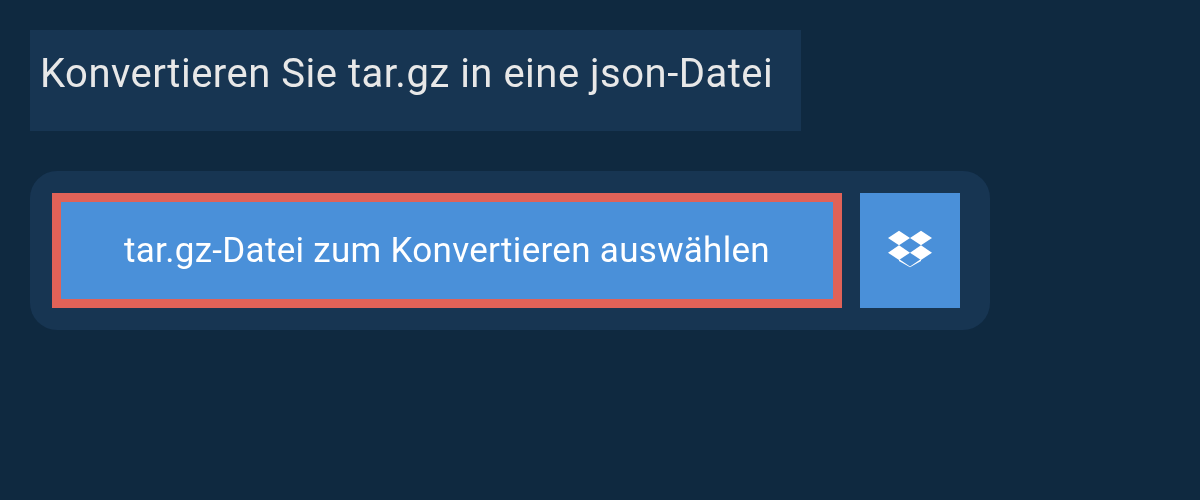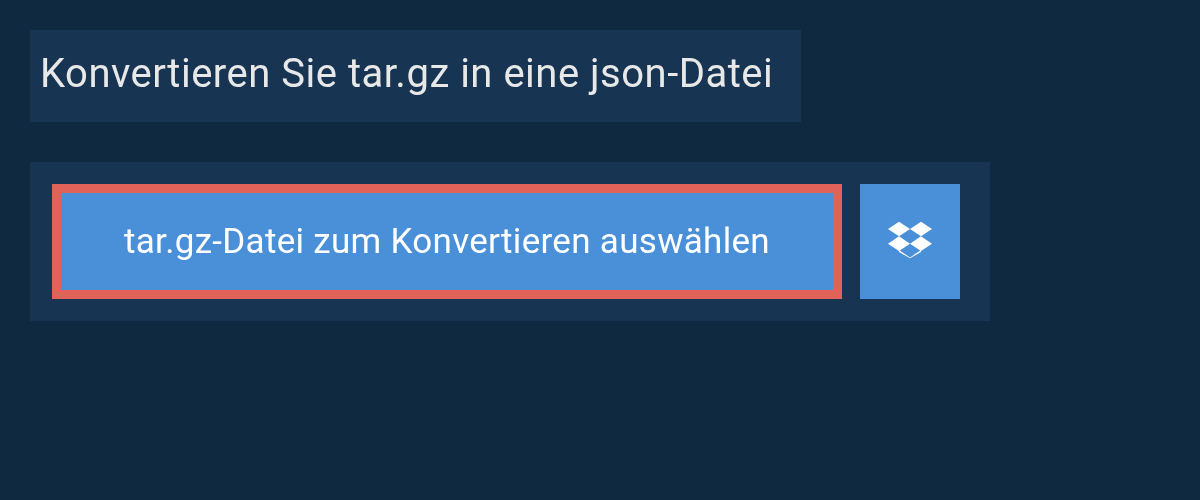--- a/index.html
+++ b/index.html
@@ -13,35 +13,36 @@
       background: #0f2940;
       font-family: -apple-system, BlinkMacSystemFont, "Segoe UI", Roboto, Helvetica, Arial, sans-serif;
       overflow: hidden;
     }
     .container {
       padding: 30px 30px;
     }
     .heading-wrap {
       background: #173552;
       display: inline-block;
-      padding: 20px 28px 25px 10px;
+      padding: 20px 28px 34px 10px;
       margin-bottom: 40px;
     }
     .heading {
       color: #e8e8e8;
       font-size: 40px;
       font-weight: 400;
       letter-spacing: 0.5px;
     }
     .action-panel {
       background: #173552;
       padding: 22px 22px;
       display: flex;
       gap: 18px;
       width: 960px;
+      border-radius: 27px;
     }
     .select-button {
       flex: 0 0 auto;
       width: 790px;
       background: #4a90d9;
       border: 9px solid #e06258;
       color: #ffffff;
       font-size: 35px;
       font-weight: 400;
       padding: 28px 20px;

